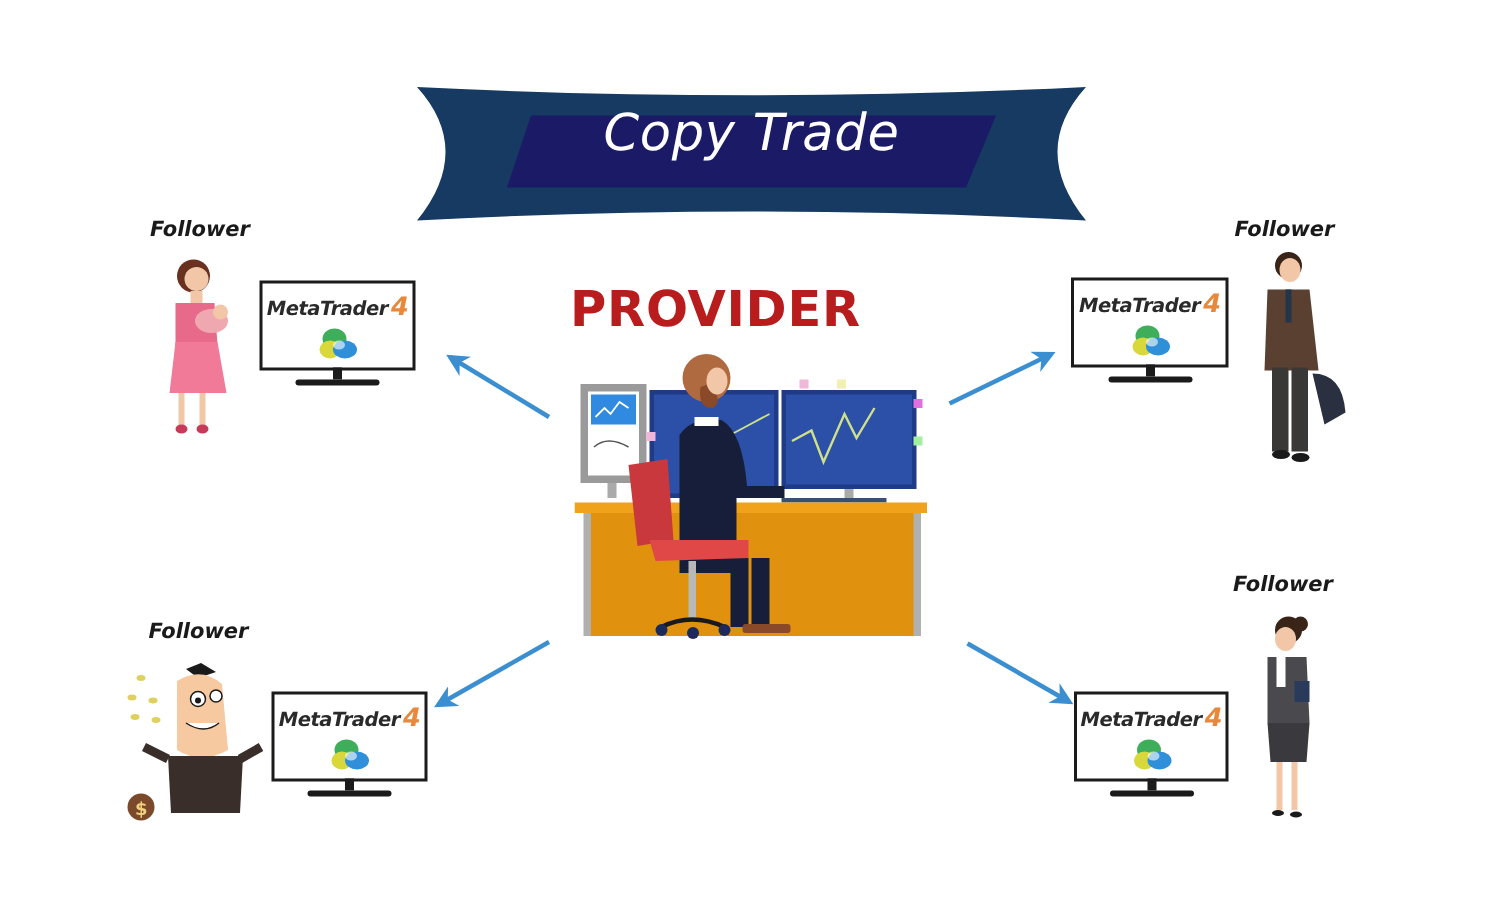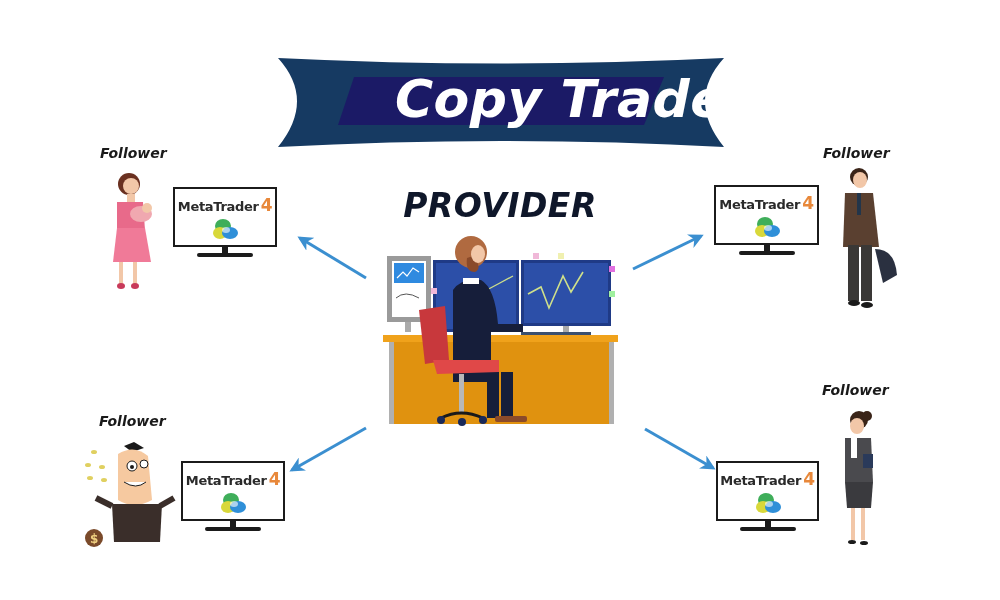--- a/index.html
+++ b/index.html
@@ -1,24 +1,24 @@
 <!DOCTYPE html>
 <html><head>
 <meta charset="utf-8">
 <style>
   html, body { margin:0; padding:0; background:#ffffff; }
   body { width:1000px; height:600px; position:relative; overflow:hidden; font-family:"DejaVu Sans", sans-serif; }
   .abs { position:absolute; }
   .banner { left:276px; top:55px; width:450px; height:95px; }
-  .banner-text { position:absolute; left:0; width:100%; top:14px; text-align:right; color:#ffffff;
-    font-family:"DejaVu Sans", sans-serif; font-weight:bold; font-style:italic; font-size:52px; letter-spacing:0.5px; }
-  .provider-title { left:380px; top:186px; width:240px; text-align:center; font-family:"DejaVu Sans", sans-serif;
-    font-weight:bold; font-size:33px; color:#0f172a; letter-spacing:0.5px;font-style:italic; }
+  .banner-text { position:absolute; left:0; width:100%; top:14px; text-align:center; color:#ffffff;
+    font-family:"DejaVu Sans", sans-serif; font-weight:normal; font-style:italic; font-size:34px; letter-spacing:0.5px; }
+  .provider-title { left:380px; top:186px; width:240px; text-align:left; font-family:"DejaVu Sans", sans-serif;
+    font-weight:bold; font-size:33px; color:#b91c1c; letter-spacing:0.5px; }
   .follower-label { font-family:"DejaVu Sans", sans-serif; font-weight:bold; font-size:14px; color:#1a1a1a;font-style:italic; }
-  .monitor { position:absolute; }
+  .monitor { position:absolute;font-style:italic; }
   .monitor .screen { position:absolute; left:0; top:0; right:0; bottom:10px; border:2px solid #1b1b1b; background:#fff; box-sizing:border-box; }
   .monitor .mt-title { position:absolute; top:6px; left:0; width:100%; text-align:center; font-family:"DejaVu Sans", sans-serif;
     font-weight:bold; font-size:13px; color:#2a2a2a; letter-spacing:-0.3px; white-space:nowrap; }
   .monitor .mt-title .four { color:#e8883a; font-size:17px; font-weight:bold; margin-left:2px; }
   .monitor .logo { position:absolute; left:50%; top:27px; width:28px; height:26px; margin-left:-14px; }
   .monitor .neck { position:absolute; bottom:4px; left:50%; width:6px; height:8px; margin-left:-3px; background:#1b1b1b; }
   .monitor .foot { position:absolute; bottom:0; left:50%; width:56px; height:4px; margin-left:-28px; background:#1b1b1b; border-radius:2px; }
   svg { display:block; }
 </style>
 </head>

